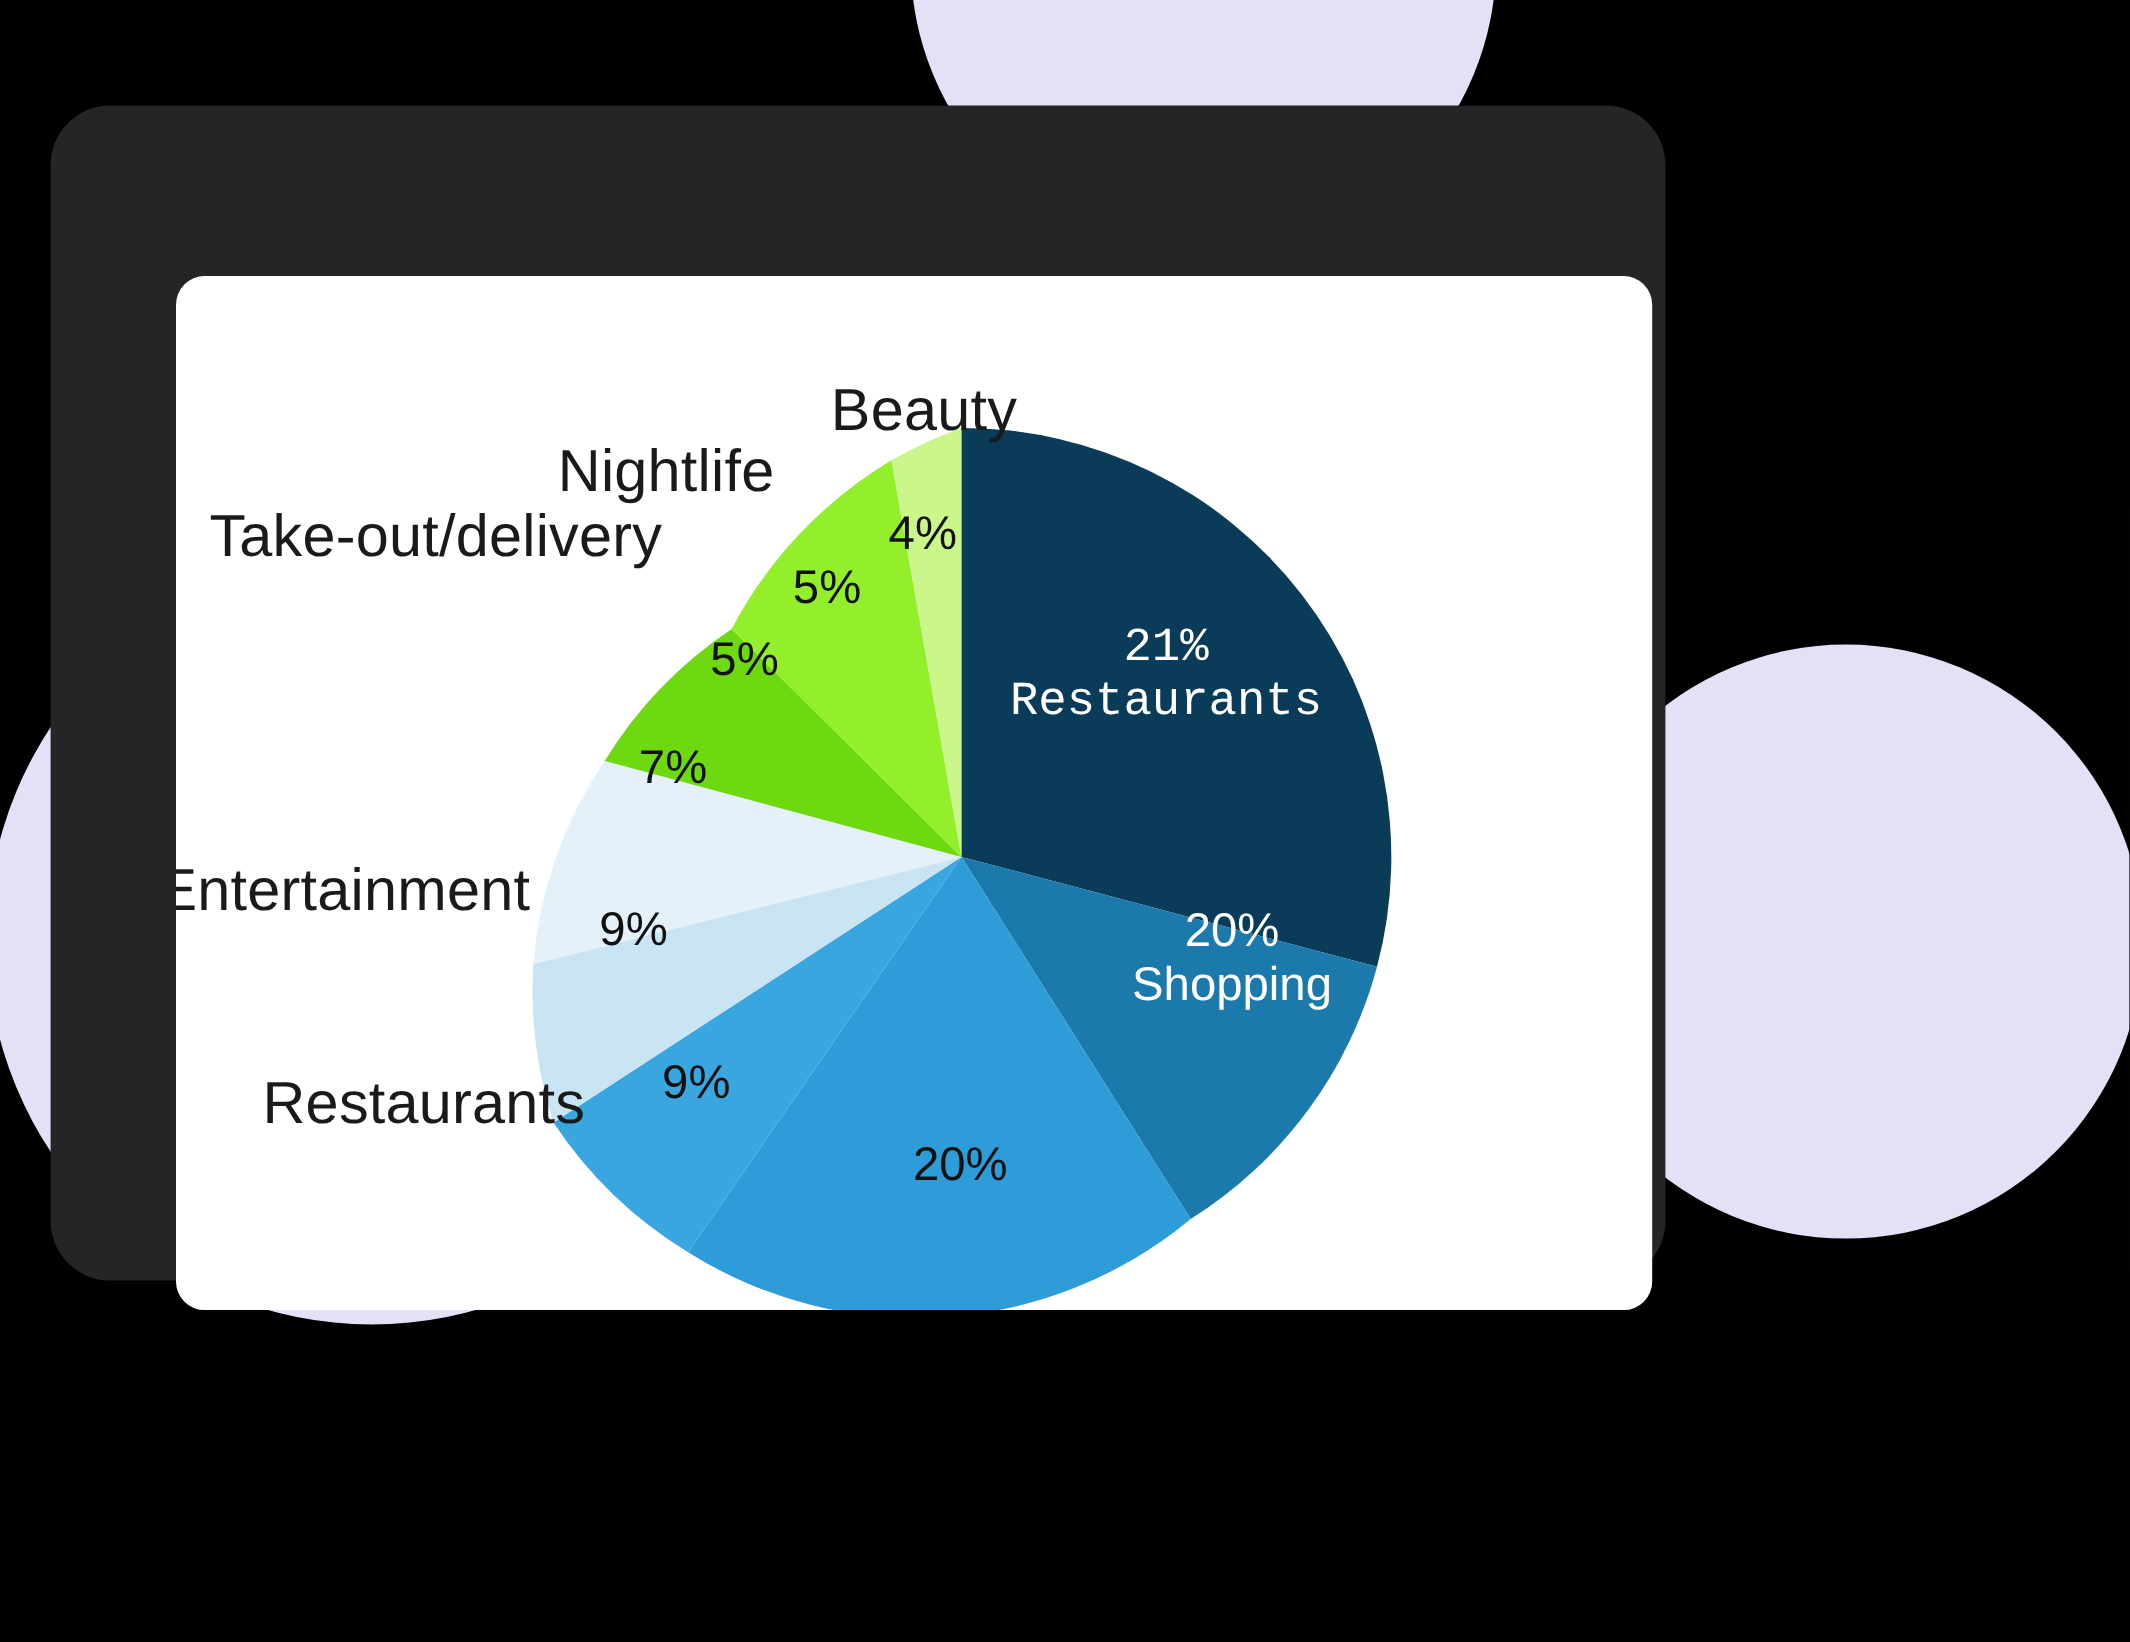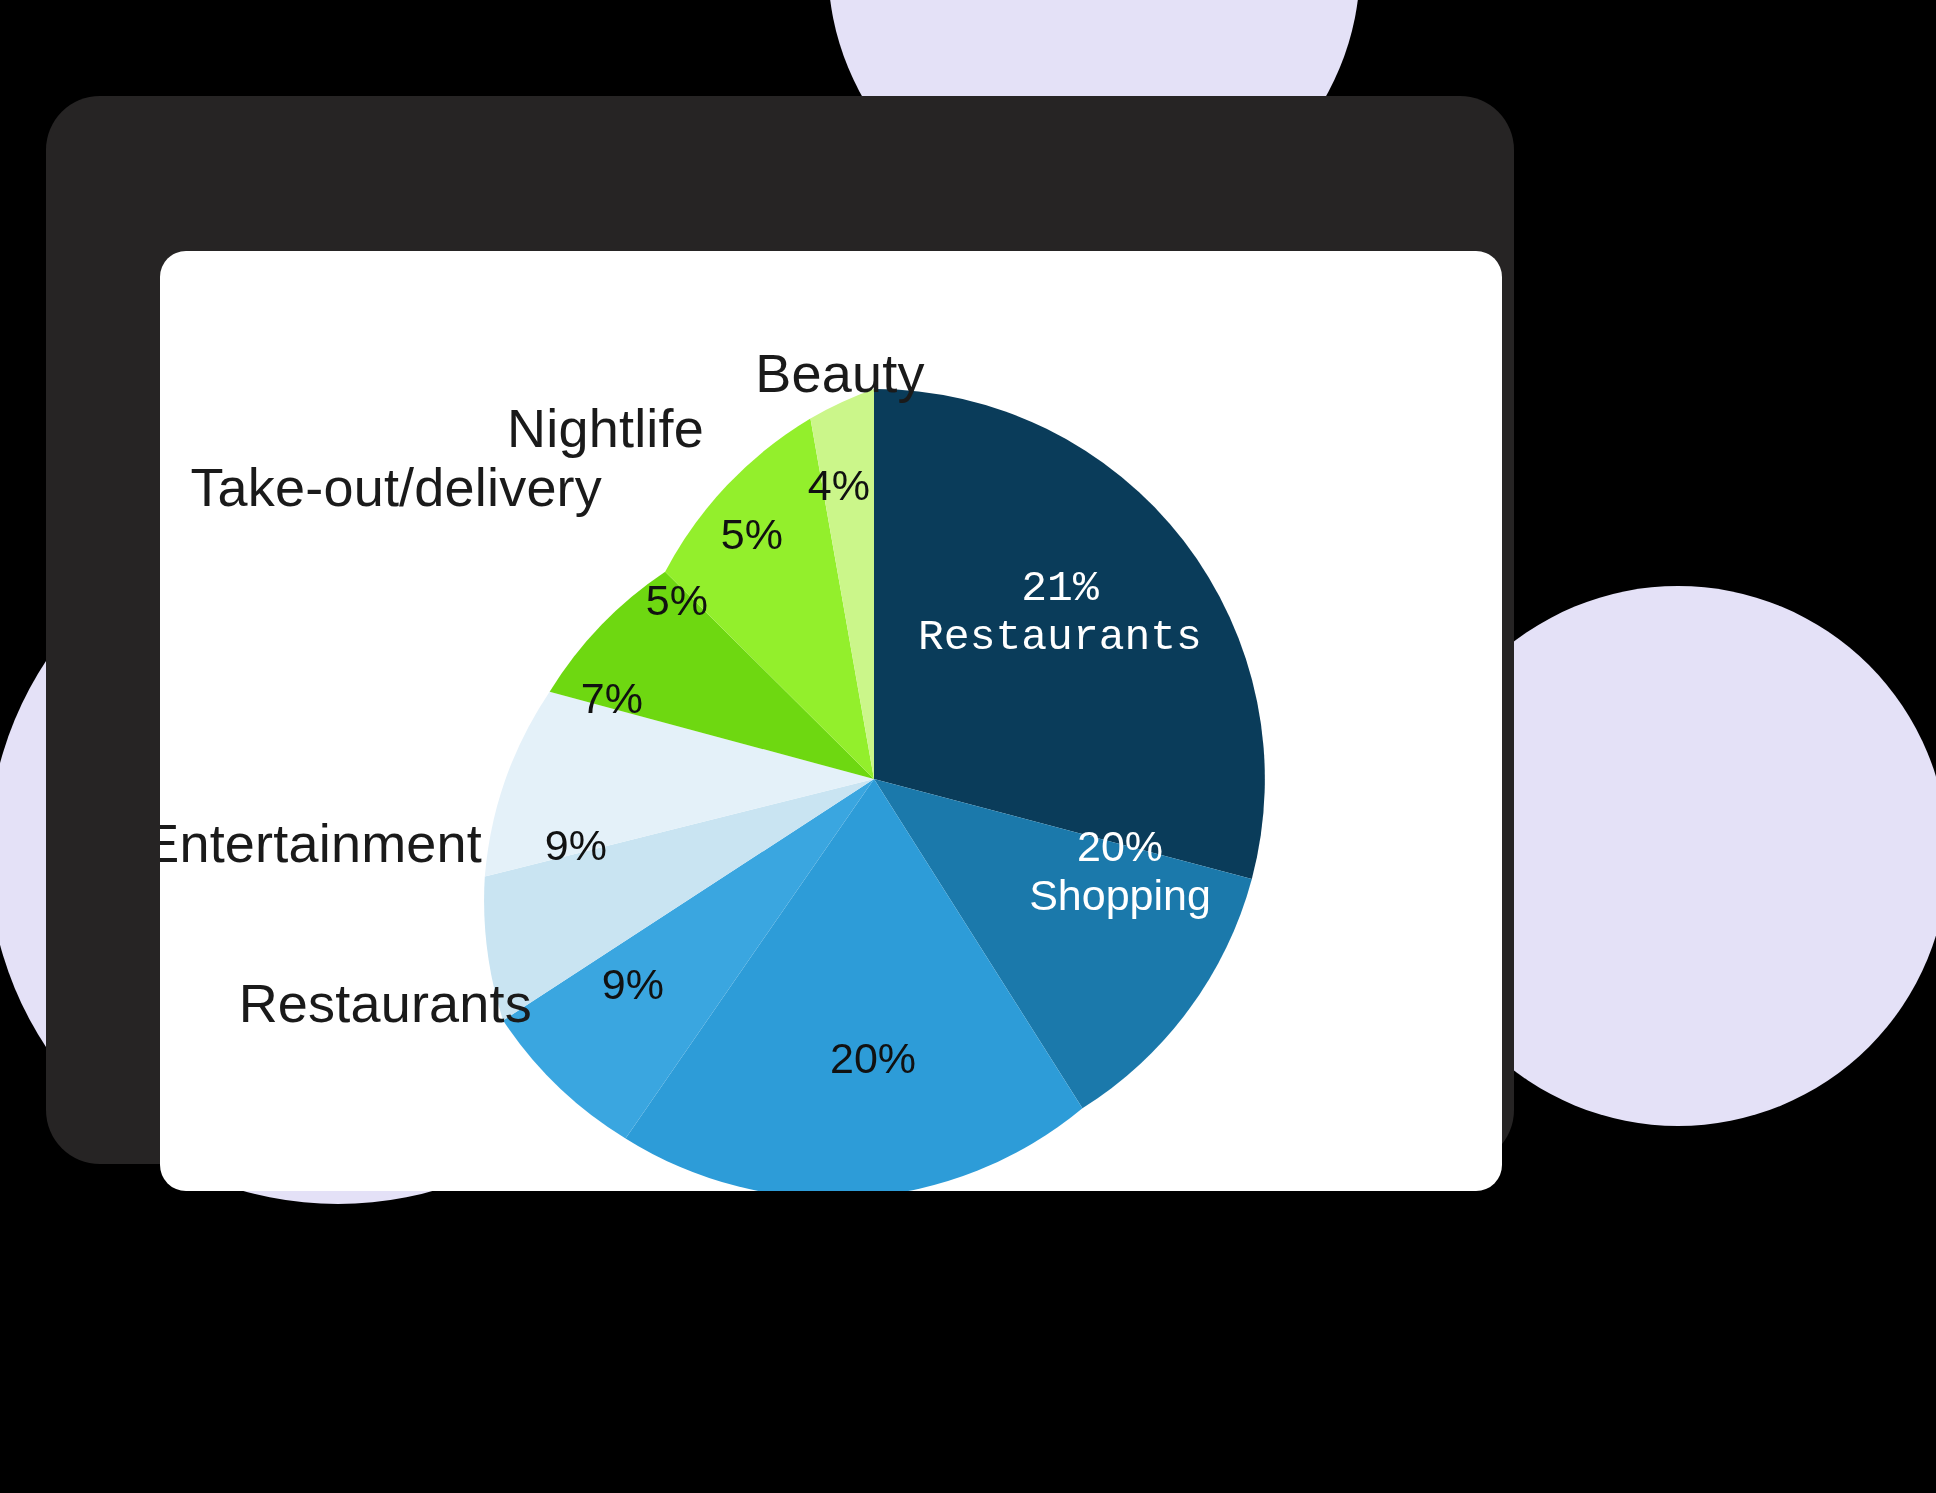--- a/index.html
+++ b/index.html
@@ -164,19 +164,19 @@
           <div>Shopping</div>
         </div>
 
         <div class="inner-label dark-text" style="left:713px; top:808px;">
           <div>20%</div>
         </div>
 
         <div class="cat-label" style="left:680px; top:122px; transform:translate(-50%,-50%);">Beauty</div>
         <div class="cat-label" style="left:544px; top:177px;">Nightlife</div>
         <div class="cat-label" style="left:442px; top:236px;">Take-out/delivery</div>
-        <div class="cat-label" style="left:322px; top:558px;margin-top:34px;">Entertainment</div>
+        <div class="cat-label" style="left:322px; top:558px;">Entertainment</div>
         <div class="cat-label" style="left:372px; top:752px;">Restaurants</div>
 
       </div>
     </div>
   </div>
 </div>
 
 </body></html>

